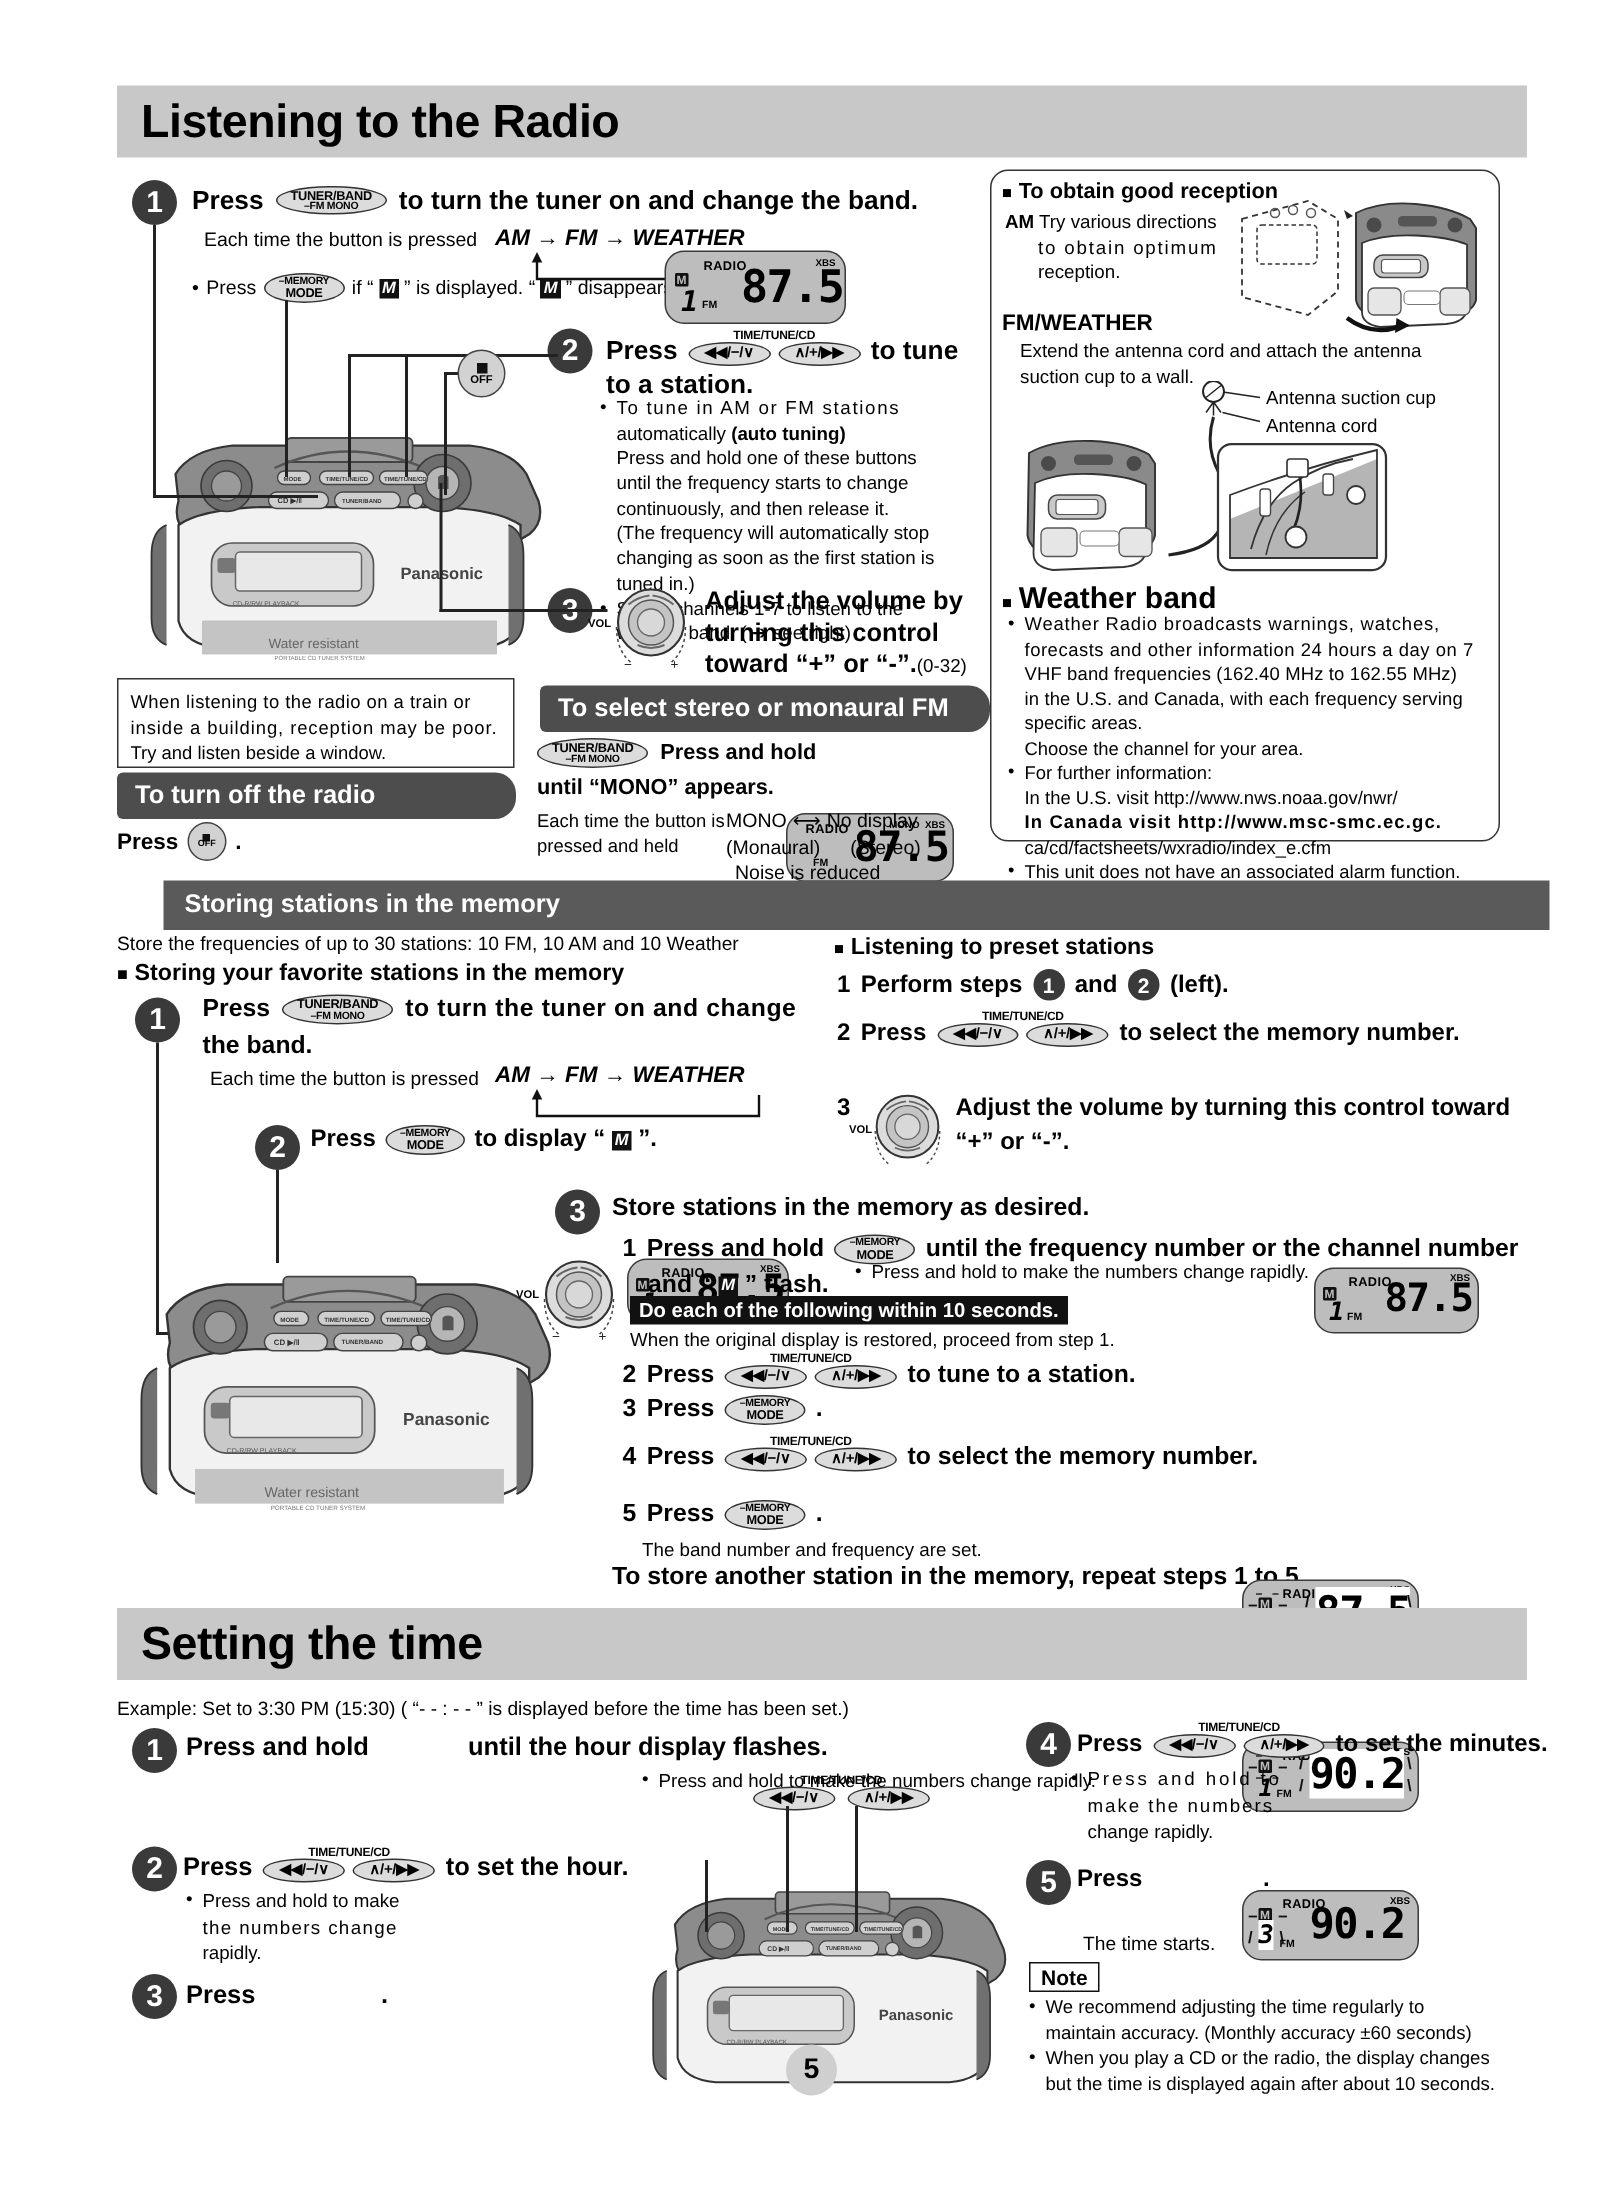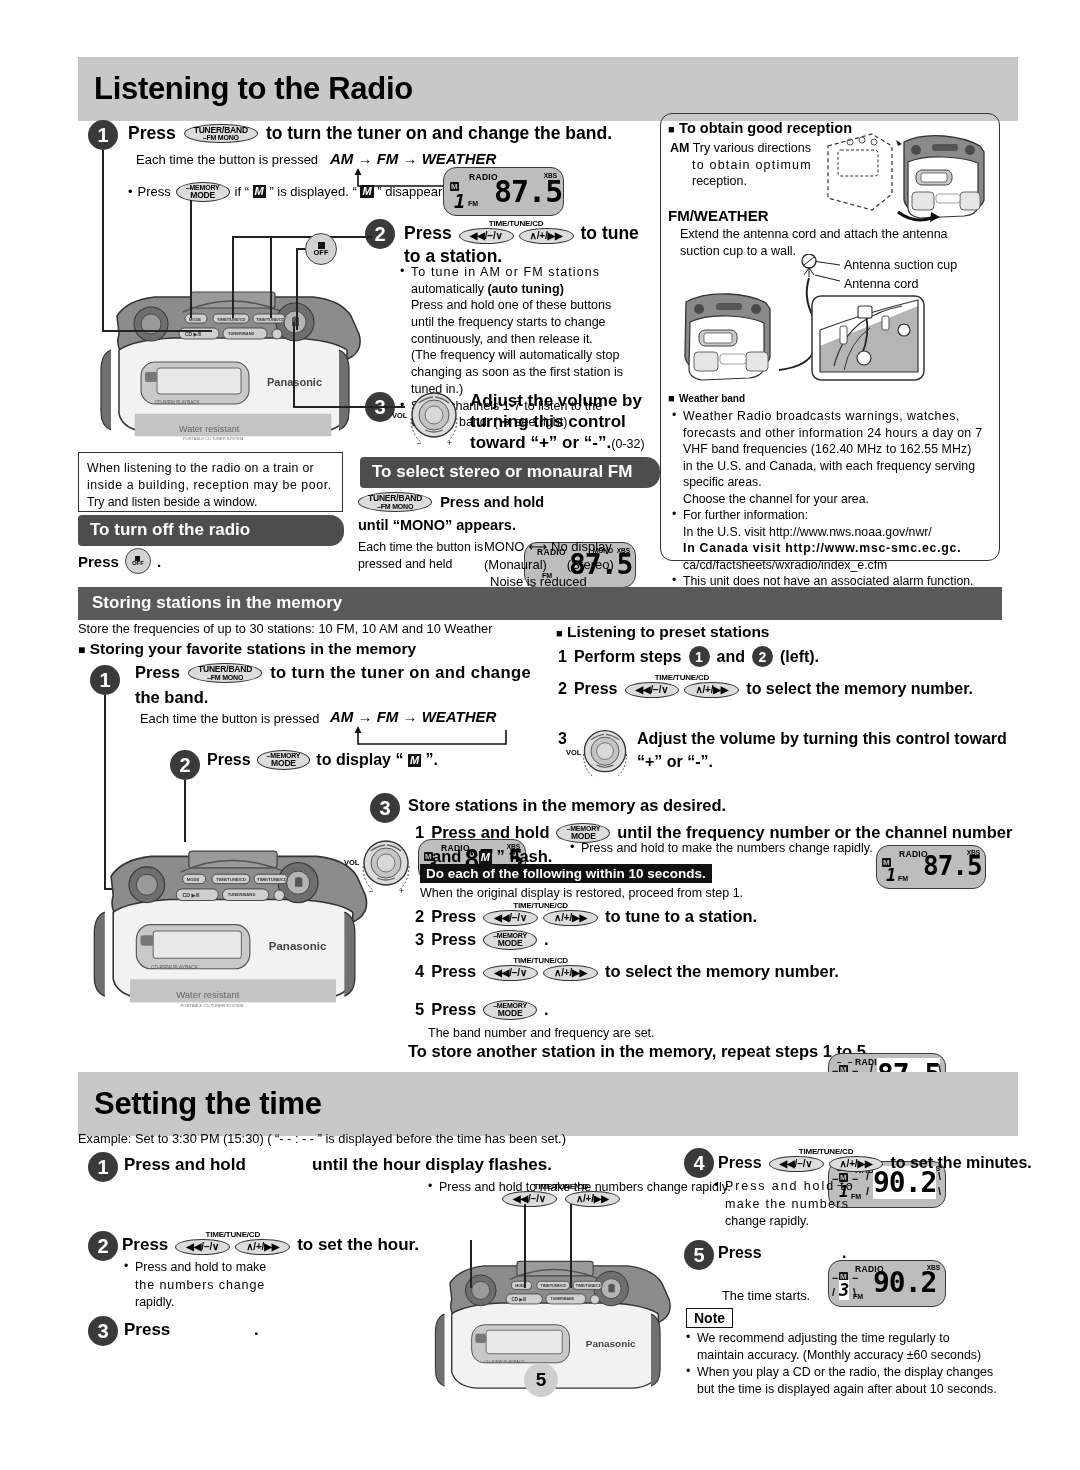--- a/index.html
+++ b/index.html
@@ -4,28 +4,28 @@
 <style>
   html,body{margin:0;padding:0;background:#fff;}
   body{width:1080px;height:1470px;position:relative;font-family:"Liberation Sans",sans-serif;color:#000;}
   .page{position:absolute;left:0;top:0;width:1080px;height:1470px;overflow:hidden;}
 
   
   .abs{position:absolute;}
   .b{font-weight:bold;}
 
   
-  .titlebar{background:#c8c8c8;height:64px;display:flex;align-items:center;padding-left:16px;}
+  .titlebar{background:#c8c8c8;height:48px;display:flex;align-items:center;padding-left:16px;}
   .titlebar h1{font-size:31px;font-weight:bold;margin:0;letter-spacing:-.3px;}
 
   
   .subbar{background:#4d4d4d;color:#fff;font-weight:bold;font-size:17px;
           border-radius:4px 14px 14px 4px;padding:5px 14px 6px 12px;display:inline-block;}
   .graybar{background:#5a5a5a;color:#fff;font-weight:bold;font-size:17px;
-           padding:6px 0 7px 14px;}
+           padding:6px 0 7px 14px;margin-left:31px;}
 
   
   .stepnum{display:inline-flex;align-items:center;justify-content:center;
            width:30px;height:30px;border-radius:50%;background:#3a3a3a;color:#fff;
            font-weight:bold;font-size:20px;line-height:1;}
   .stepnum.sm{width:21px;height:21px;font-size:14px;}
 
   
   .pill{display:inline-flex;flex-direction:column;align-items:center;justify-content:center;
         background:#dcdcdc;border:1.4px solid #333;border-radius:50%/50%;
@@ -161,21 +161,21 @@
     <path d="M198 60 q4 22 -4 40" fill="none" stroke="#222" stroke-width="1.8"></path>
     <rect x="190" y="52" width="14" height="12" rx="2" fill="#fff" stroke="#333" stroke-width="1.1"></rect>
     <circle cx="196" cy="104" r="7" fill="#fff" stroke="#333" stroke-width="1.2"></circle>
     <circle cx="236" cy="76" r="6" fill="#fff" stroke="#333" stroke-width="1.2"></circle>
     <rect x="172" y="72" width="7" height="18" rx="2" fill="#fff" stroke="#444" stroke-width=".9"></rect>
     <rect x="214" y="62" width="7" height="14" rx="2" fill="#fff" stroke="#444" stroke-width=".9"></rect>
   </svg>
 
   <div class="abs" style="left:668px;top:388px;">
     <span style="font-size:11px;">■</span>
-    <span class="b" style="font-size:10px;">Weather band</span>
+    <span class="b" style="font-size:20px;">Weather band</span>
   </div>
 
   <div class="abs" style="left:672px;top:408px;width:322px;font-size:12.3px;line-height:1.345;">
     <div class="bullet">
       <span style="letter-spacing:.55px;">Weather Radio broadcasts warnings, watches,</span><br>
       <span style="letter-spacing:.35px;">forecasts and other information 24 hours a day on 7</span><br>
       <span style="letter-spacing:.1px;">VHF band frequencies (162.40 MHz to 162.55 MHz)</span><br>
       <span style="letter-spacing:.1px;">in the U.S. and Canada, with each frequency serving</span><br>
       <span>specific areas.</span><br>
       <span>Choose the channel for your area.</span>

